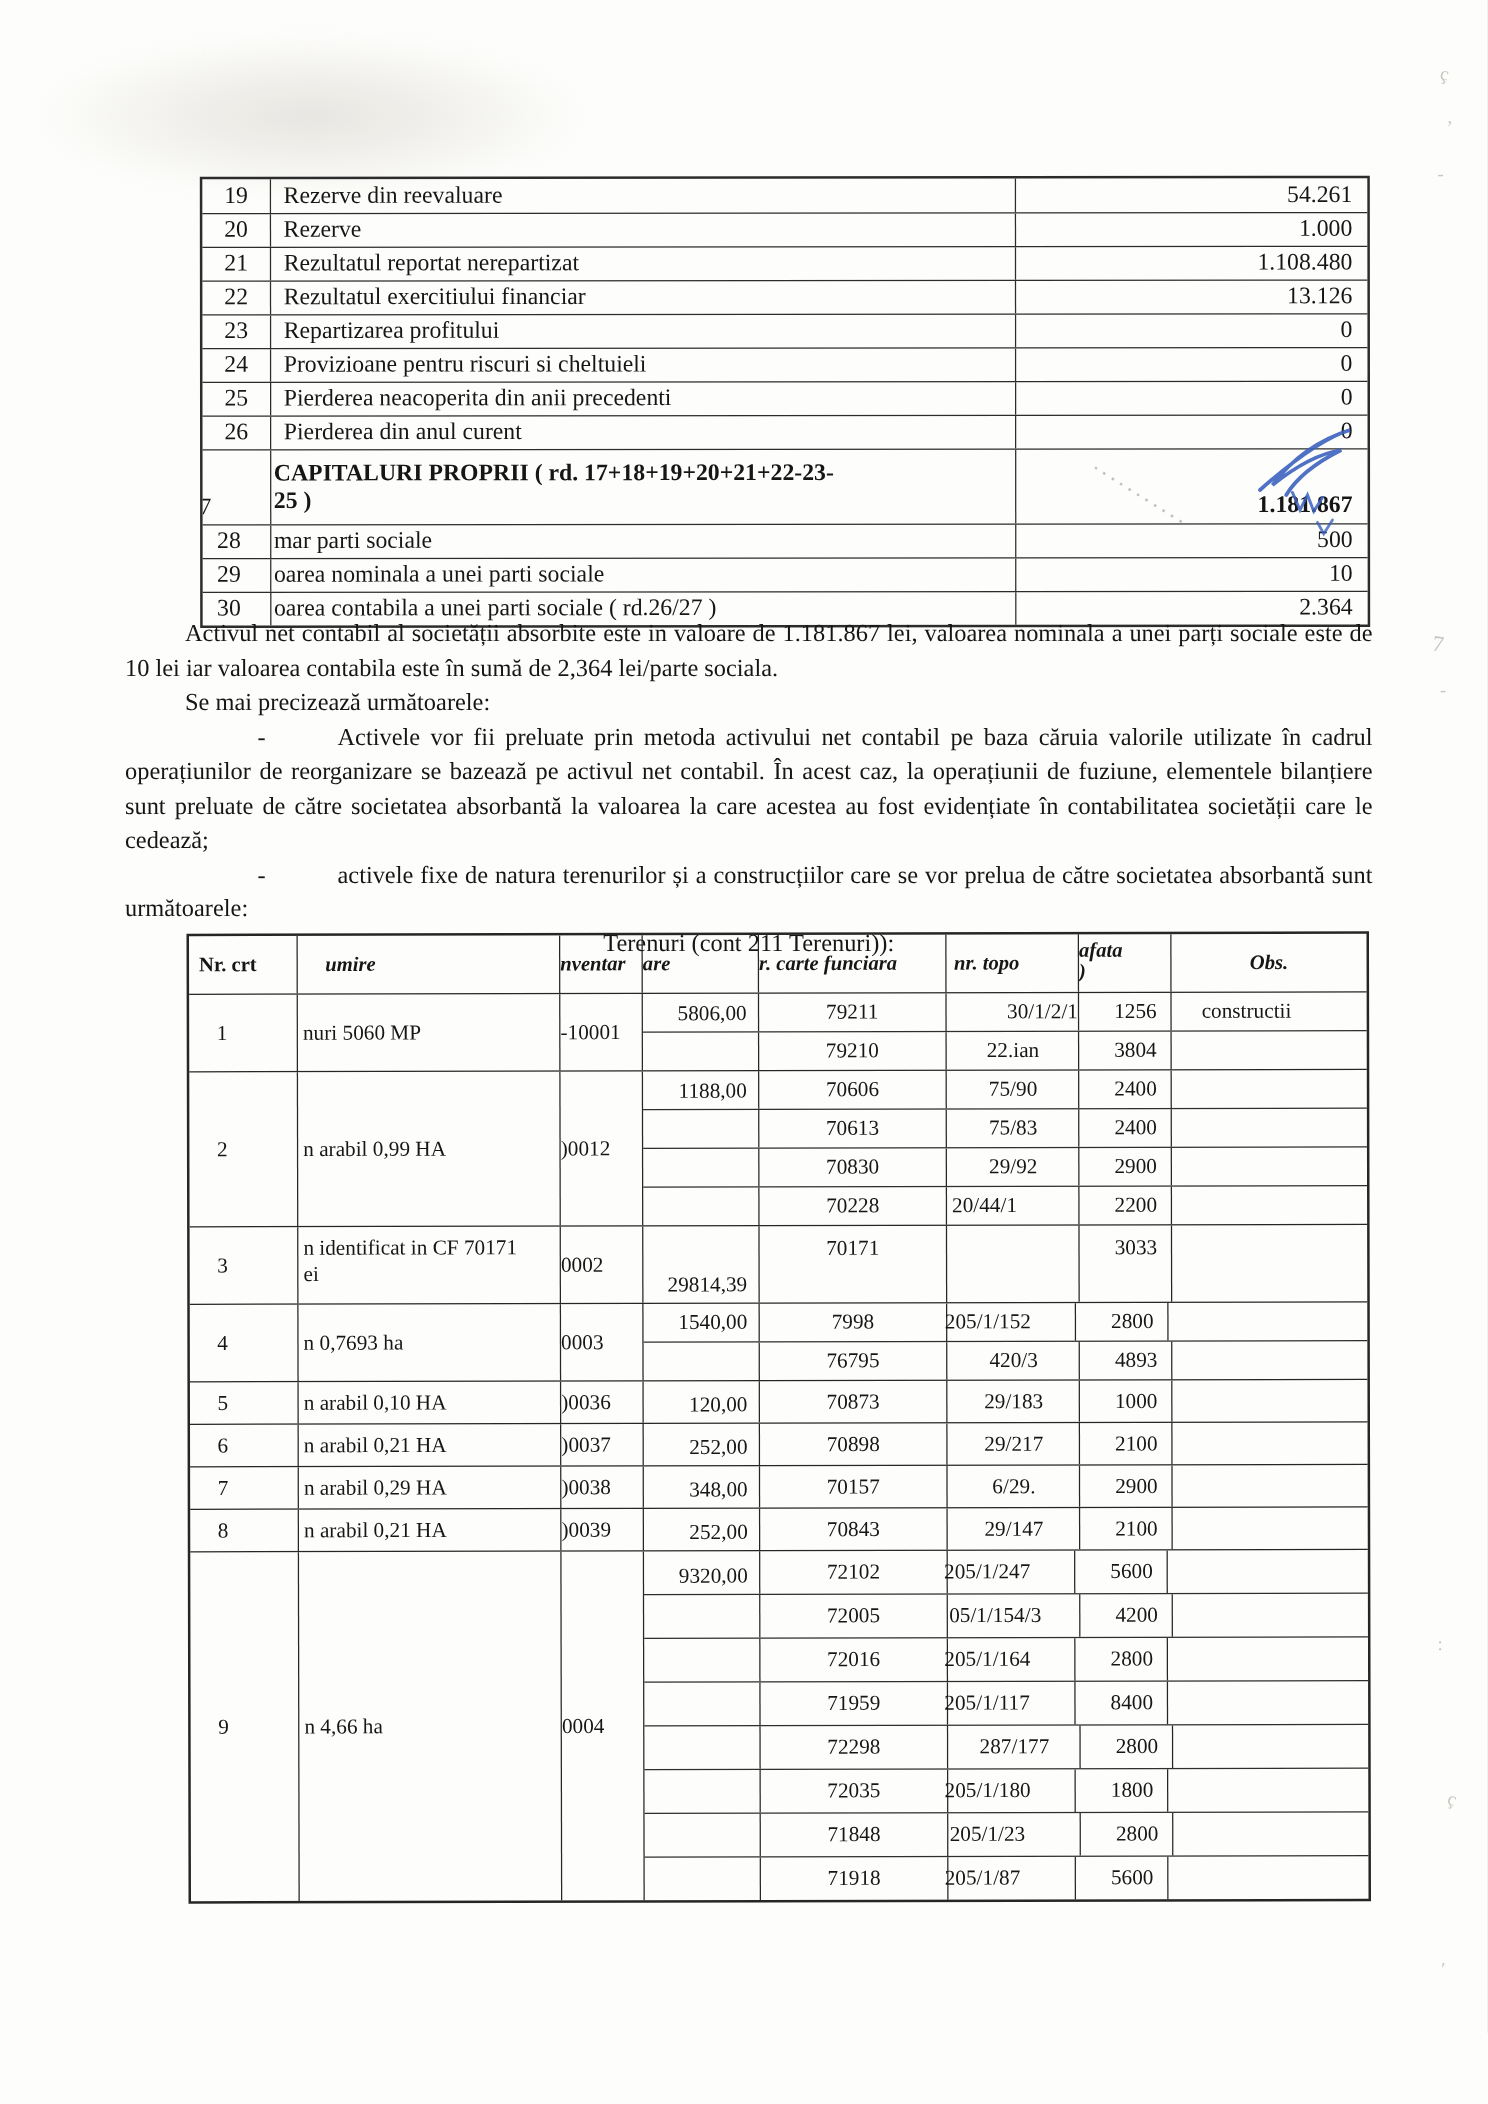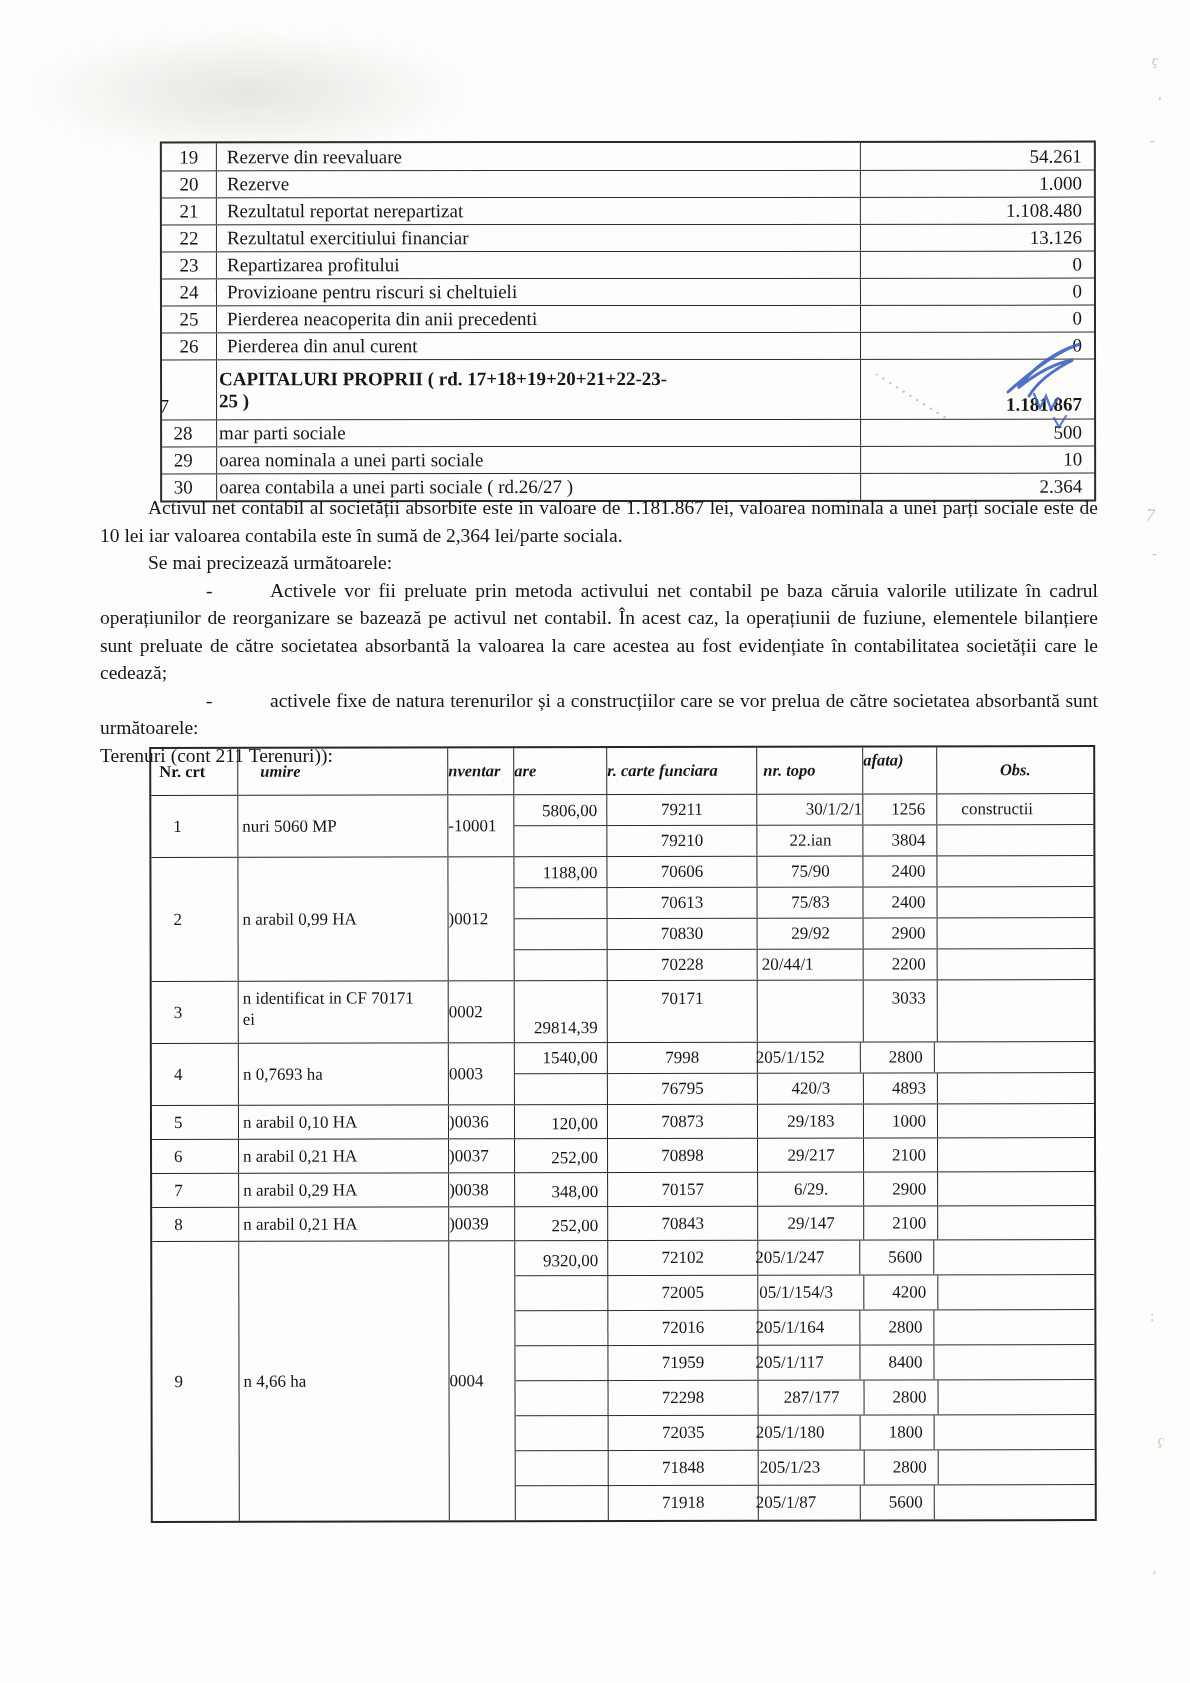--- a/index.html
+++ b/index.html
@@ -17,36 +17,36 @@
   
   #table1{position:absolute;left:160px;top:141px;width:936px;
     border:2px solid #2c2c2c;box-sizing:border-box;transform:rotate(-0.05deg);}
   .t1row{display:flex;height:27px;border-top:1.6px solid #2c2c2c;box-sizing:border-box;}
   .t1row:first-child{border-top:none;}
   .t1row.tall{height:60px;}
   .t1n{width:55px;border-right:1.6px solid #2c2c2c;box-sizing:border-box;
     display:flex;align-items:center;justify-content:center;font-size:19px;overflow:hidden;}
   .t1l{flex:1;border-right:1.6px solid #2c2c2c;box-sizing:border-box;
     display:flex;align-items:center;padding-left:10px;font-size:19px;overflow:hidden;}
-  .t1v{width:233px;box-sizing:border-box;display:flex;align-items:center;
+  .t1v{width:281px;box-sizing:border-box;display:flex;align-items:center;
     justify-content:flex-end;padding-right:12px;font-size:19px;}
   .tall .t1n{align-items:flex-end;justify-content:flex-start;padding-bottom:2px;}
   .tall .t1l{flex-direction:column;align-items:flex-start;justify-content:center;padding-left:2px;}
   .tall .t1v{align-items:flex-end;padding-bottom:3px;}
   .t1row.cut .t1n span{margin-left:-12px;}
   .t1row.cut .t1l{padding-left:2px;}
   .bold{font-weight:bold;}
   
   #bodytext{position:absolute;left:100px;top:494px;width:998px;
     font-size:19.5px;line-height:27.5px;text-align:justify;}
   #bodytext p{margin:0;}
   .ind{text-indent:48px;}
   .bullet{text-indent:106px;}
   .dash{display:inline-block;width:64px;text-align:left;text-indent:0;}
-  .teren-line{text-align:left;margin-top:1px;}
+  .teren-line{text-align:center;margin-top:1px;}
   
   #table2{position:absolute;left:150px;top:746px;width:946px;
     border:2px solid #262626;box-sizing:border-box;font-size:17px;
     transform:rotate(-0.12deg);}
   .hrow{display:flex;height:46px;box-sizing:border-box;
     font-weight:bold;font-style:italic;font-size:16.5px;}
   .hc{border-right:1.5px solid #262626;box-sizing:border-box;
     display:flex;align-items:center;overflow:hidden;}
   .hc:last-child,.sc:last-child{border-right:none;}
   .grp{display:flex;border-top:1.9px solid #262626;box-sizing:border-box;}
@@ -64,21 +64,21 @@
   .c-nr{padding-left:22px;}
   .c-den{padding-left:4px;white-space:pre-line;line-height:21px;}
   .c-inv{padding-left:0;}
   .c-val{justify-content:flex-end;padding-right:9px;}
   .c-cf{justify-content:center;}
   .c-topo{justify-content:center;padding-left:1px;}
   .c-sup{justify-content:flex-end;padding-right:11px;}
   .c-obs{padding-left:24px;}
   .low{align-items:flex-end;padding-bottom:4px;}
   .g9 .gc{align-items:center;}
-  .hdr-sup{flex-direction:row;align-items:flex-start;justify-content:flex-start;padding-top:4px;line-height:17px;}
+  .hdr-sup{flex-direction:column;align-items:flex-start;justify-content:flex-start;padding-top:4px;line-height:17px;}
   
   #bluemark{position:absolute;left:858px;top:322px;}
 </style>
 </head>
 <body>
 
 <div id="page">
 
   <div class="smudge"></div>
 

